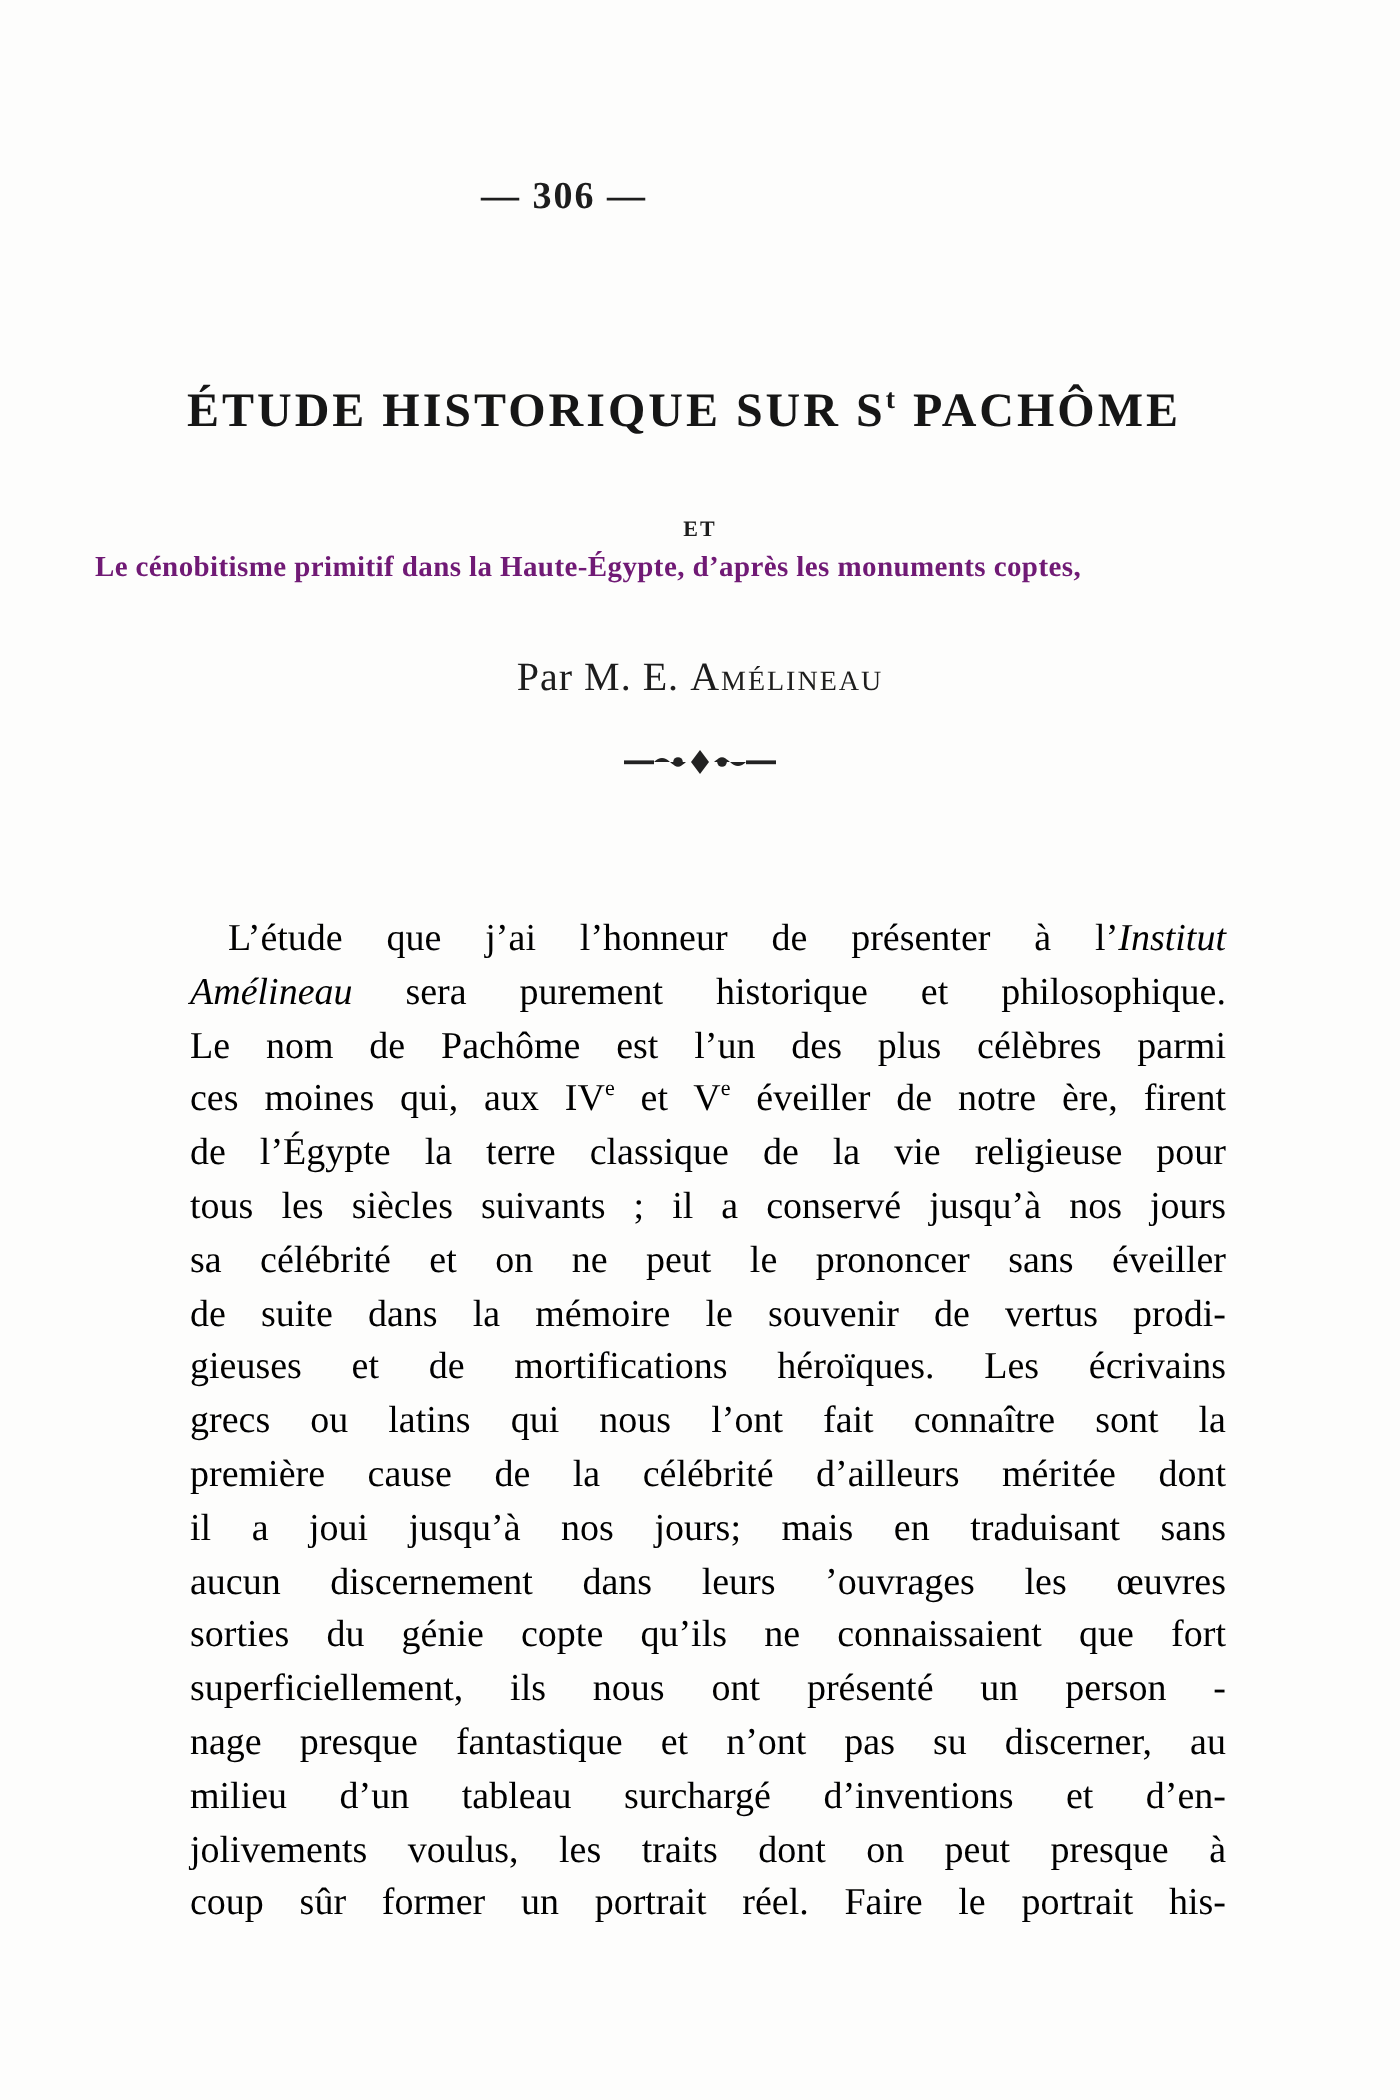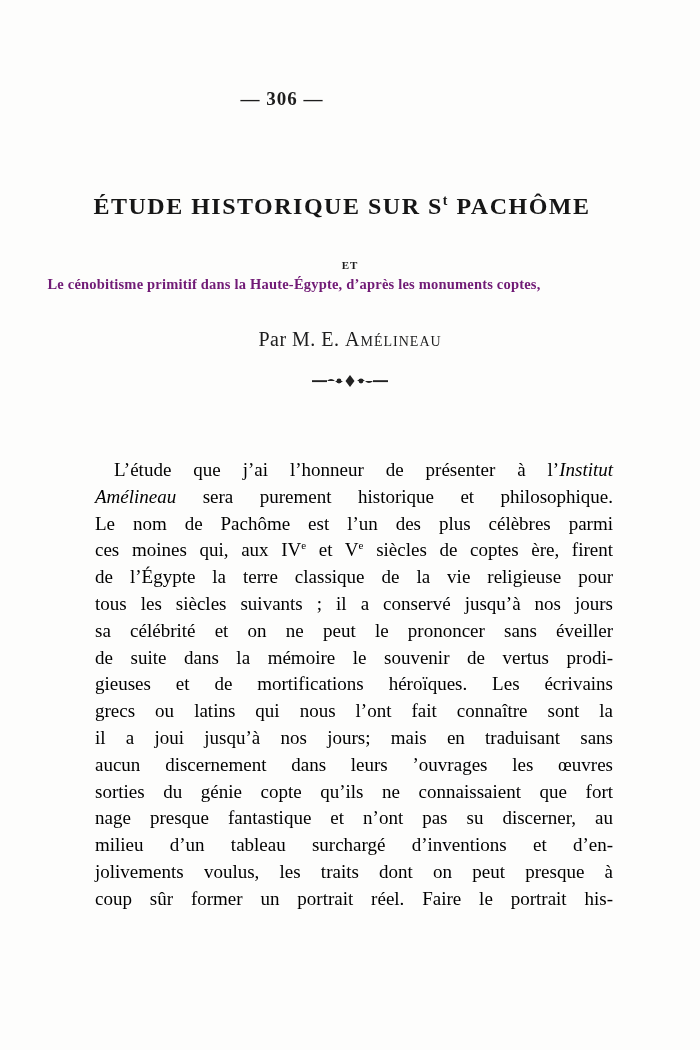--- a/index.html
+++ b/index.html
@@ -96,29 +96,31 @@
         <circle cx="27" cy="7" r="2.4"></circle>
         <circle cx="49" cy="7" r="2.4"></circle>
       </g>
     </svg>
   </div>
 
   <div class="body-text">
       <div class="line indent"><span>L’étude que j’ai l’honneur de présenter à l’</span><span class="it">Institut</span></div>
       <div class="line"><span class="it">Amélineau</span><span> sera purement historique et philosophique.</span></div>
       <div class="line"><span>Le nom de Pachôme est l’un des plus célèbres parmi</span></div>
-      <div class="line"><span>ces moines qui, aux IV</span><sup>e</sup><span> et V</span><sup>e</sup><span> siècles de coptes ère, firent</span></div>
+      <div class="line"><span>ces moines qui, aux IV</span><sup>e</sup><span> et V</span><sup>e</sup><span> éveiller de notre ère, firent</span></div>
       <div class="line"><span>de l’Égypte la terre classique de la vie religieuse pour</span></div>
       <div class="line"><span>tous les siècles suivants ; il a conservé jusqu’à nos jours</span></div>
       <div class="line"><span>sa célébrité et on ne peut le prononcer sans éveiller</span></div>
       <div class="line"><span>de suite dans la mémoire le souvenir de vertus prodi-</span></div>
       <div class="line"><span>gieuses et de mortifications héroïques. Les écrivains</span></div>
       <div class="line"><span>grecs ou latins qui nous l’ont fait connaître sont la</span></div>
+      <div class="line"><span>première cause de la célébrité d’ailleurs méritée dont</span></div>
       <div class="line"><span>il a joui jusqu’à nos jours; mais en traduisant sans</span></div>
       <div class="line"><span>aucun discernement dans leurs ’ouvrages les œuvres</span></div>
       <div class="line"><span>sorties du génie copte qu’ils ne connaissaient que fort</span></div>
+      <div class="line"><span>superficiellement, ils nous ont présenté un person -</span></div>
       <div class="line"><span>nage presque fantastique et n’ont pas su discerner, au</span></div>
       <div class="line"><span>milieu d’un tableau surchargé d’inventions et d’en-</span></div>
       <div class="line"><span>jolivements voulus, les traits dont on peut presque à</span></div>
       <div class="line"><span>coup sûr former un portrait réel. Faire le portrait his-</span></div>
     </div>
 
 </div>
 
 </body></html>

